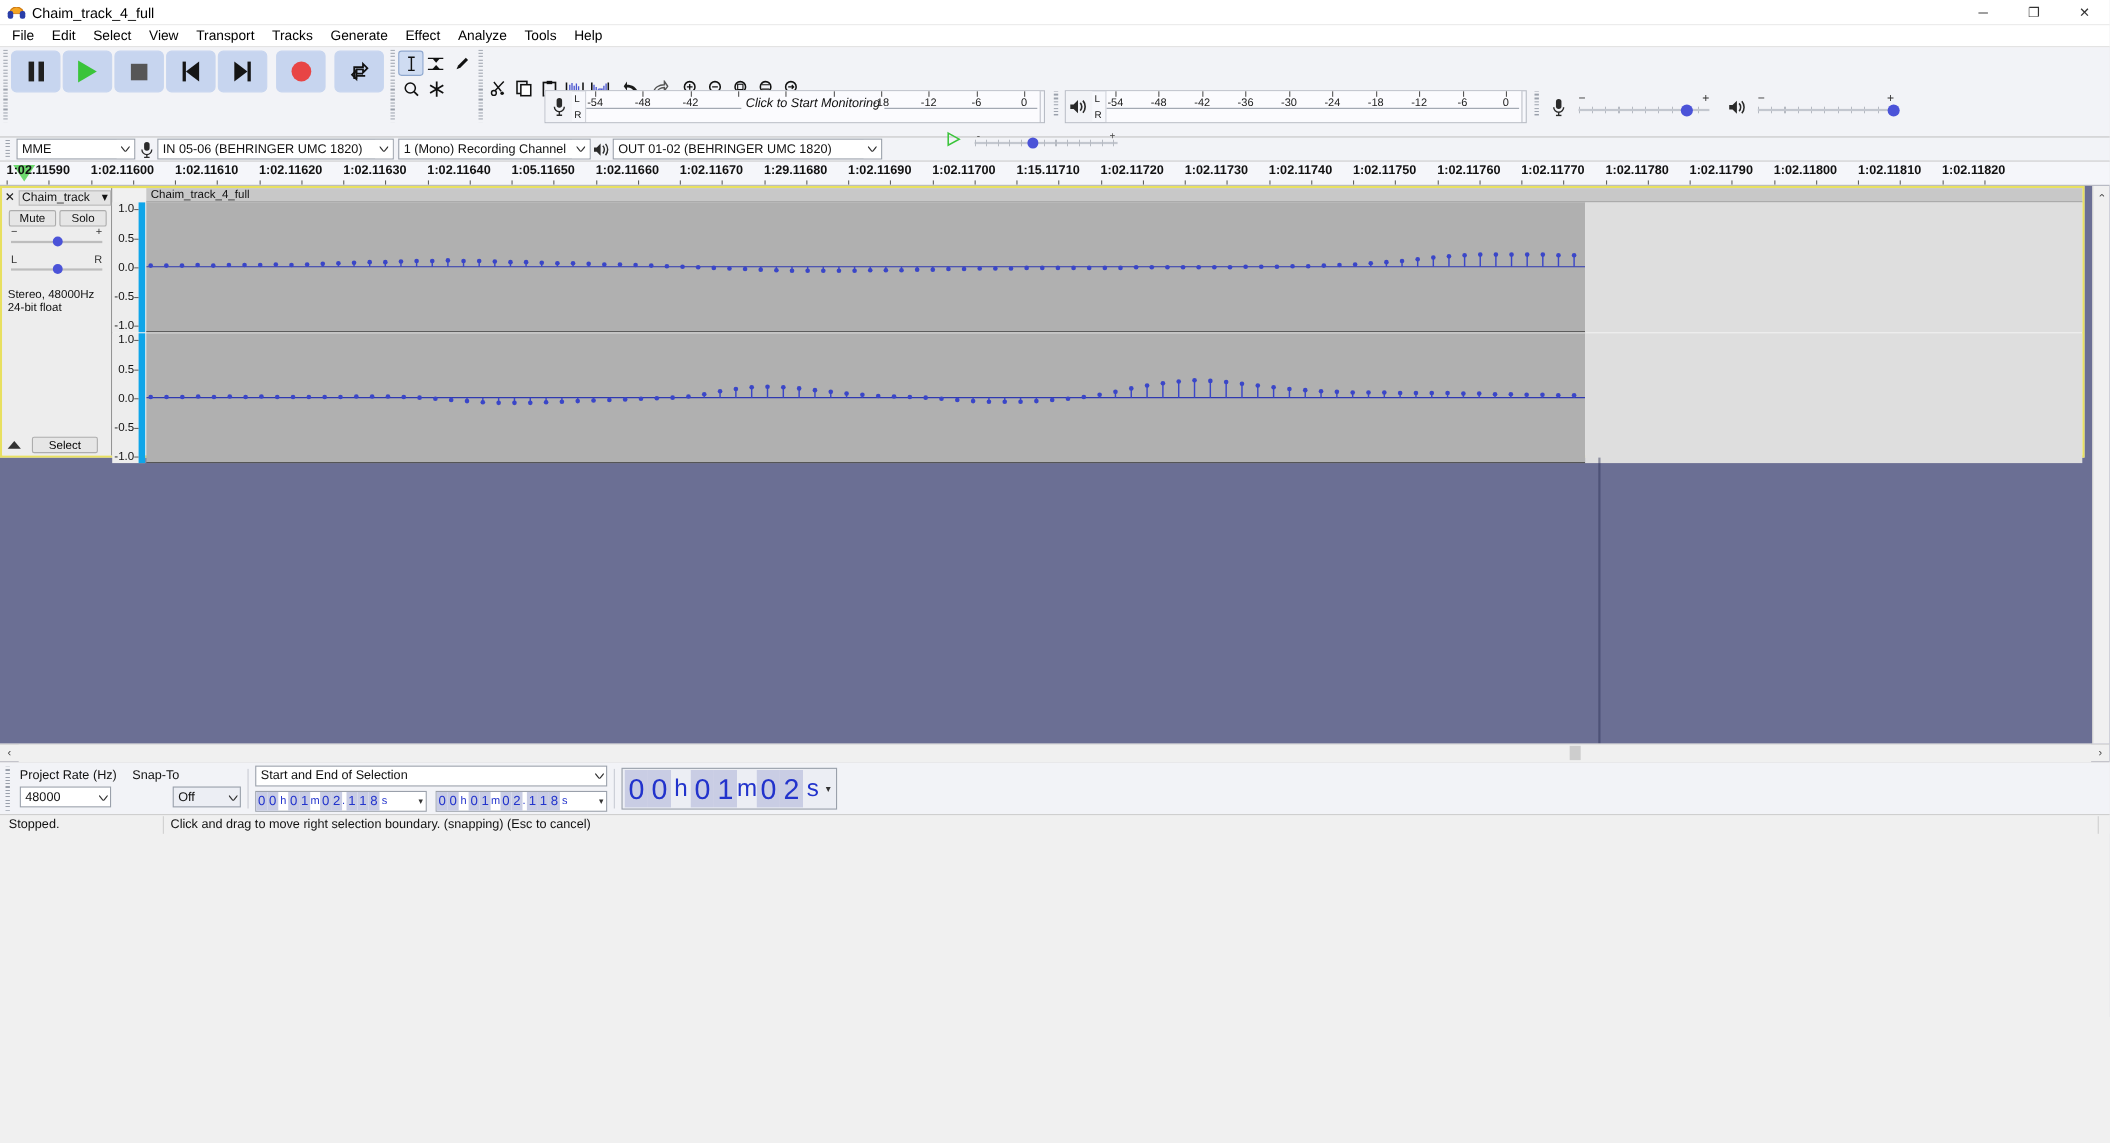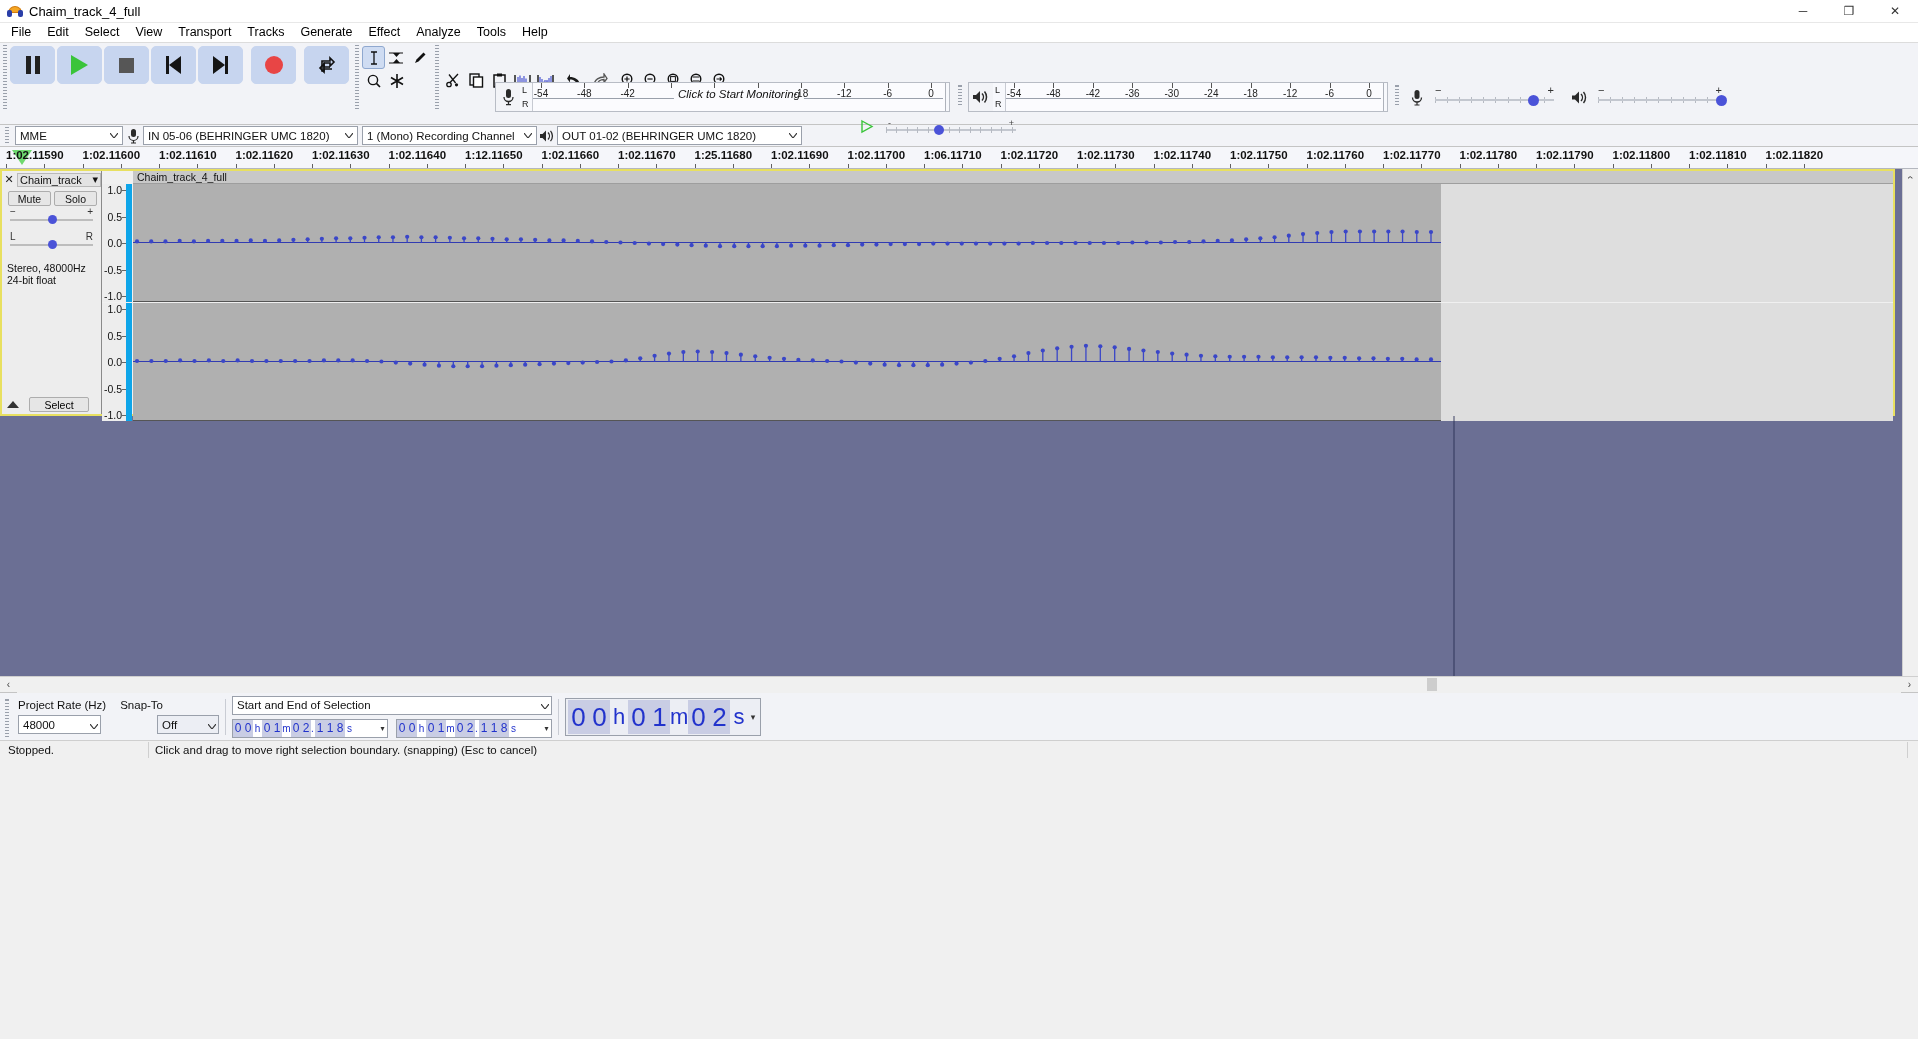--- a/index.html
+++ b/index.html
@@ -634,39 +634,39 @@
     <div class="rt" style="left: 197.25px;"></div>
     <div class="rl" style="left: 235.5px;">1:02.11620</div>
     <div class="rt" style="left: 235.5px;"></div>
     <div class="rt" style="left: 273.75px;"></div>
     <div class="rl" style="left: 312px;">1:02.11630</div>
     <div class="rt" style="left: 312px;"></div>
     <div class="rt" style="left: 350.25px;"></div>
     <div class="rl" style="left: 388.5px;">1:02.11640</div>
     <div class="rt" style="left: 388.5px;"></div>
     <div class="rt" style="left: 426.75px;"></div>
-    <div class="rl" style="left: 465px;">1:12.11650</div>
+    <div class="rl" style="left: 465px;">1:05.11650</div>
     <div class="rt" style="left: 465px;"></div>
     <div class="rt" style="left: 503.25px;"></div>
     <div class="rl" style="left: 541.5px;">1:02.11660</div>
     <div class="rt" style="left: 541.5px;"></div>
     <div class="rt" style="left: 579.75px;"></div>
     <div class="rl" style="left: 618px;">1:02.11670</div>
     <div class="rt" style="left: 618px;"></div>
     <div class="rt" style="left: 656.25px;"></div>
-    <div class="rl" style="left: 694.5px;">1:25.11680</div>
+    <div class="rl" style="left: 694.5px;">1:29.11680</div>
     <div class="rt" style="left: 694.5px;"></div>
     <div class="rt" style="left: 732.75px;"></div>
     <div class="rl" style="left: 771px;">1:02.11690</div>
     <div class="rt" style="left: 771px;"></div>
     <div class="rt" style="left: 809.25px;"></div>
     <div class="rl" style="left: 847.5px;">1:02.11700</div>
     <div class="rt" style="left: 847.5px;"></div>
     <div class="rt" style="left: 885.75px;"></div>
-    <div class="rl" style="left: 924px;">1:06.11710</div>
+    <div class="rl" style="left: 924px;">1:15.11710</div>
     <div class="rt" style="left: 924px;"></div>
     <div class="rt" style="left: 962.25px;"></div>
     <div class="rl" style="left: 1000.5px; text-align: center;">1:02.11720</div>
     <div class="rt" style="left: 1000.5px;"></div>
     <div class="rt" style="left: 1038.75px;"></div>
     <div class="rl" style="left: 1077px;">1:02.11730</div>
     <div class="rt" style="left: 1077px;"></div>
     <div class="rt" style="left: 1115.25px;"></div>
     <div class="rl" style="left: 1153.5px;">1:02.11740</div>
     <div class="rt" style="left: 1153.5px;"></div>

